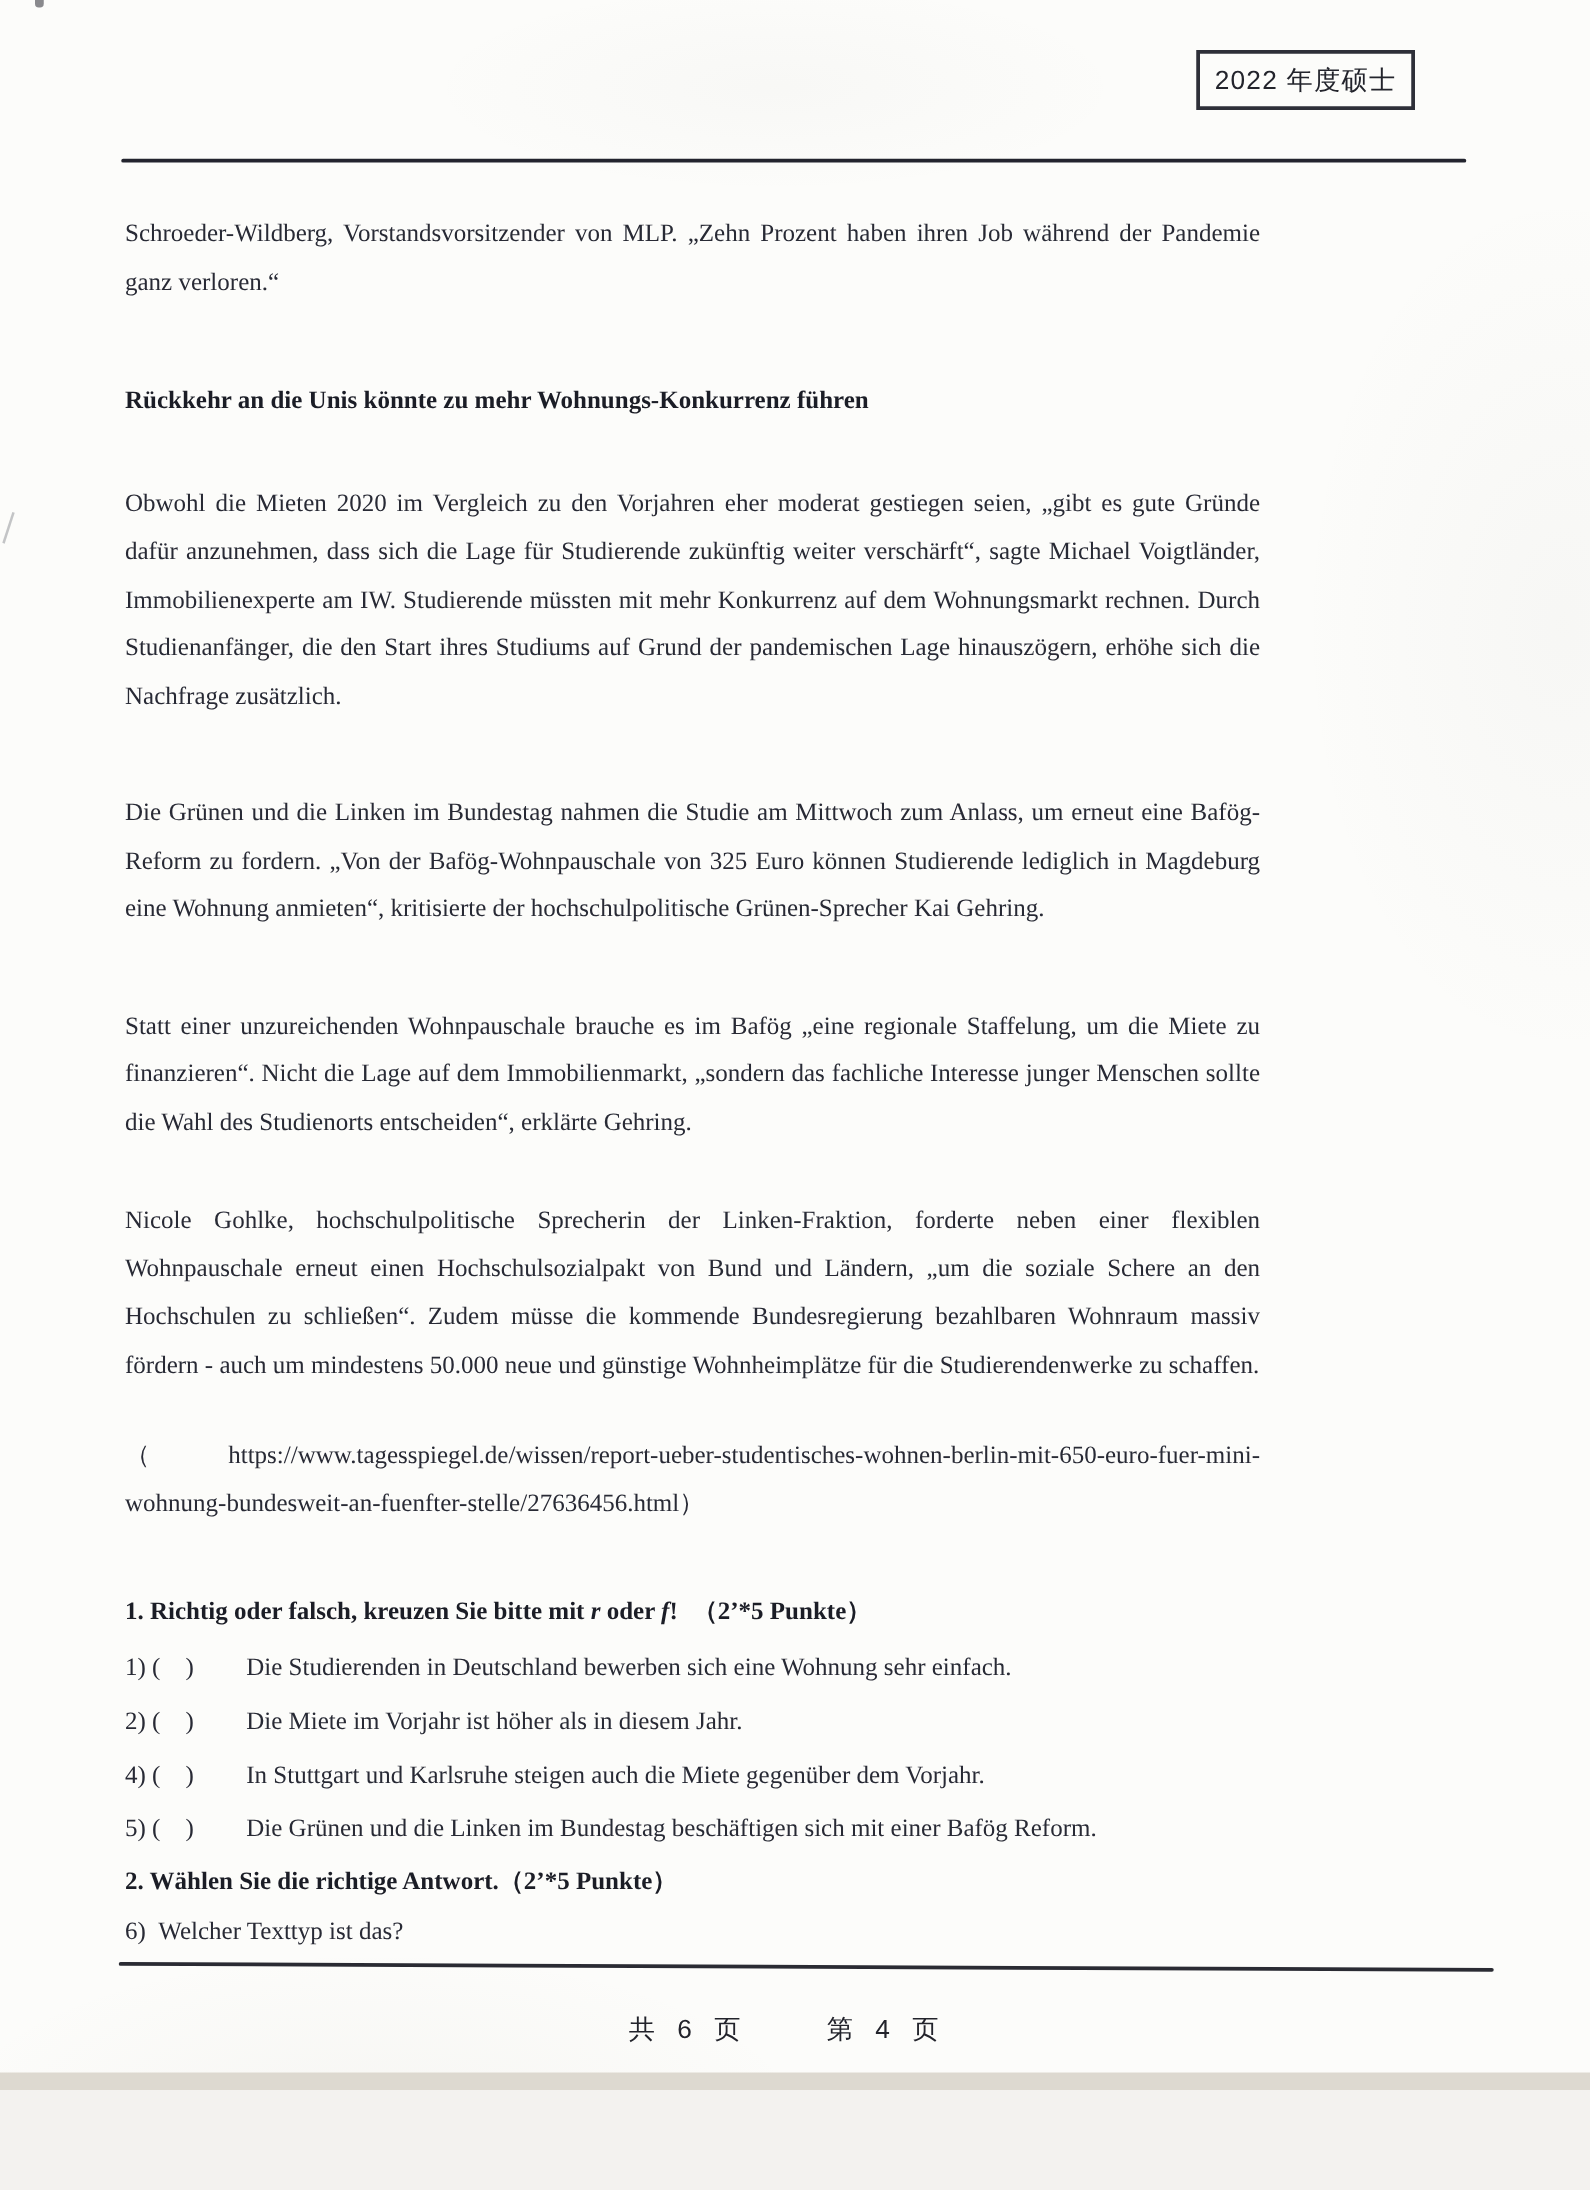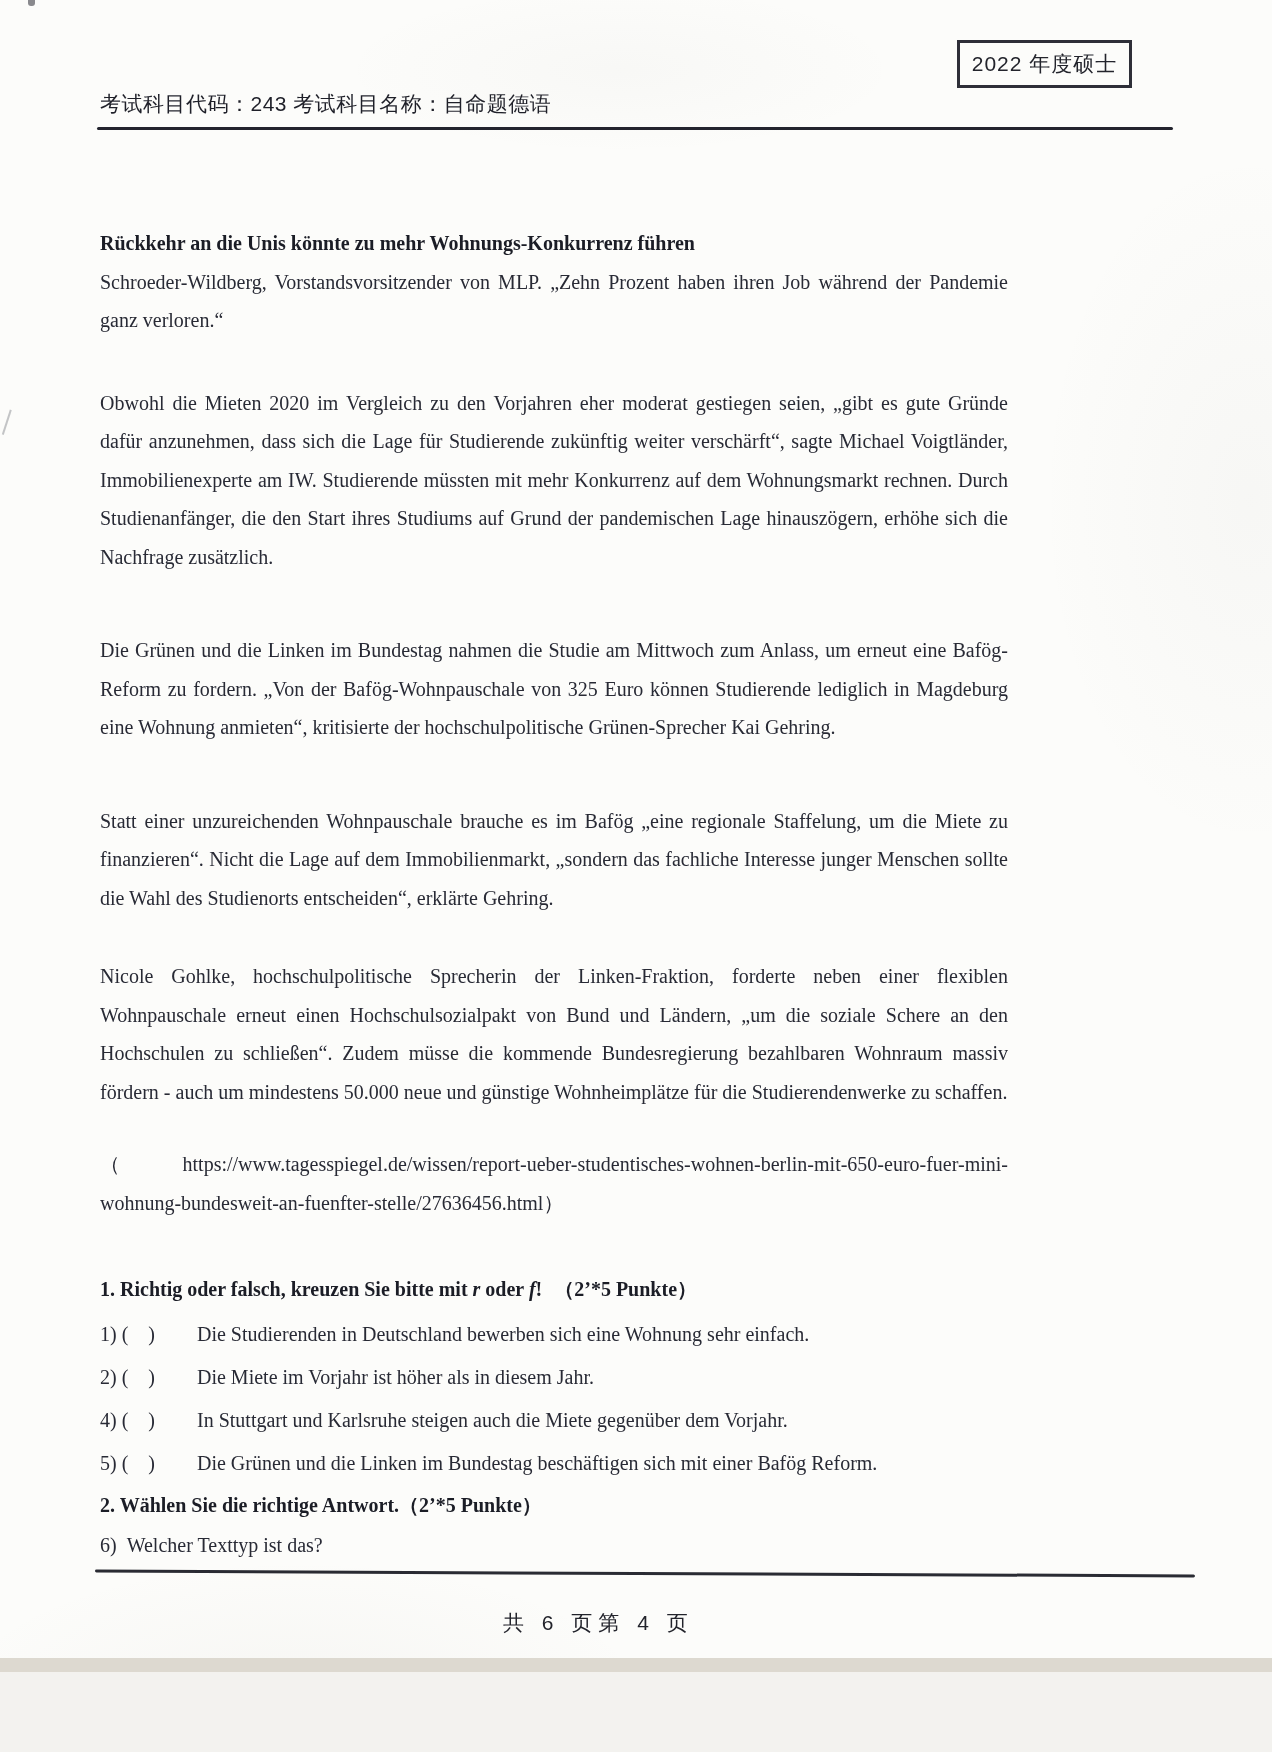--- a/index.html
+++ b/index.html
@@ -53,21 +53,21 @@
   .q-item .q-text{margin-left:42px;}
   .sec-title-2{margin-top:0;line-height:40px;}
   .q-item-single{line-height:40px;font-size:20px;text-align:left;}
   .q-item-single .q-text{margin-left:10px;}
   .footer-rule{
     position:absolute;left:95px;top:1572px;width:1100px;height:2.5px;
     background:#2a2b33;transform:rotate(0.25deg);border-radius:2px;
   }
   .page-footer{
     position:absolute;left:503px;top:1609px;
-    display:flex;
+    display:flex;gap:63px;
     font-size:21px;color:#22232b;letter-spacing:6px;
   }
   .scan-strip{
     position:absolute;left:0;bottom:0;width:1272px;height:14px;
     background:#ddd9d0;
   }
   .mark-pen-left{
     position:absolute;left:5px;top:1722px;width:12px;height:28px;
     border-left:3.5px solid #33343c;border-bottom:2px solid #33343c;
     border-bottom-left-radius:10px;transform:rotate(-10deg);
@@ -92,29 +92,28 @@
 
 <div class="page">
 
   <div class="speck-top"></div>
   <div class="edge-mark-left"></div>
 
   <div class="stamp-box cjk">
     <span>2022 年度硕士</span>
   </div>
 
-  <div class="subject-line cjk">考试科目代码：243 考试科目名称：自命题德语</div>
 
   <div class="top-rule"></div>
 
   <div class="body-col">
 
+    <p class="para">Schroeder-Wildberg, Vorstandsvorsitzender von MLP. „Zehn Prozent haben ihren Job während der Pandemie ganz verloren.“</p>
+
     <p class="para article-heading">Rückkehr an die Unis könnte zu mehr Wohnungs-Konkurrenz führen</p>
-
-    <p class="para">Schroeder-Wildberg, Vorstandsvorsitzender von MLP. „Zehn Prozent haben ihren Job während der Pandemie ganz verloren.“</p>
 
     <p class="para p-first">Obwohl die Mieten 2020 im Vergleich zu den Vorjahren eher moderat gestiegen seien, „gibt es gute Gründe dafür anzunehmen, dass sich die Lage für Studierende zukünftig weiter verschärft“, sagte Michael Voigtländer, Immobilienexperte am IW. Studierende müssten mit mehr Konkurrenz auf dem Wohnungsmarkt rechnen. Durch Studienanfänger, die den Start ihres Studiums auf Grund der pandemischen Lage hinauszögern, erhöhe sich die Nachfrage zusätzlich.</p>
 
     <p class="para p-mid">Die Grünen und die Linken im Bundestag nahmen die Studie am Mittwoch zum Anlass, um erneut eine Bafög-Reform zu fordern. „Von der Bafög-Wohnpauschale von 325 Euro können Studierende lediglich in Magdeburg eine Wohnung anmieten“, kritisierte der hochschulpolitische Grünen-Sprecher Kai Gehring.</p>
 
     <p class="para p-mid">Statt einer unzureichenden Wohnpauschale brauche es im Bafög „eine regionale Staffelung, um die Miete zu finanzieren“. Nicht die Lage auf dem Immobilienmarkt, „sondern das fachliche Interesse junger Menschen sollte die Wahl des Studienorts entscheiden“, erklärte Gehring.</p>
 
     <p class="para p-late">Nicole Gohlke, hochschulpolitische Sprecherin der Linken-Fraktion, forderte neben einer flexiblen Wohnpauschale erneut einen Hochschulsozialpakt von Bund und Ländern, „um die soziale Schere an den Hochschulen zu schließen“. Zudem müsse die kommende Bundesregierung bezahlbaren Wohnraum massiv fördern - auch um mindestens 50.000 neue und günstige Wohnheimplätze für die Studierendenwerke zu schaffen.</p>
 
     <p class="para source-para">（https://www.tagesspiegel.de/wissen/report-ueber-studentisches-wohnen-berlin-mit-650-euro-fuer-mini-wohnung-bundesweit-an-fuenfter-stelle/27636456.html）</p>

